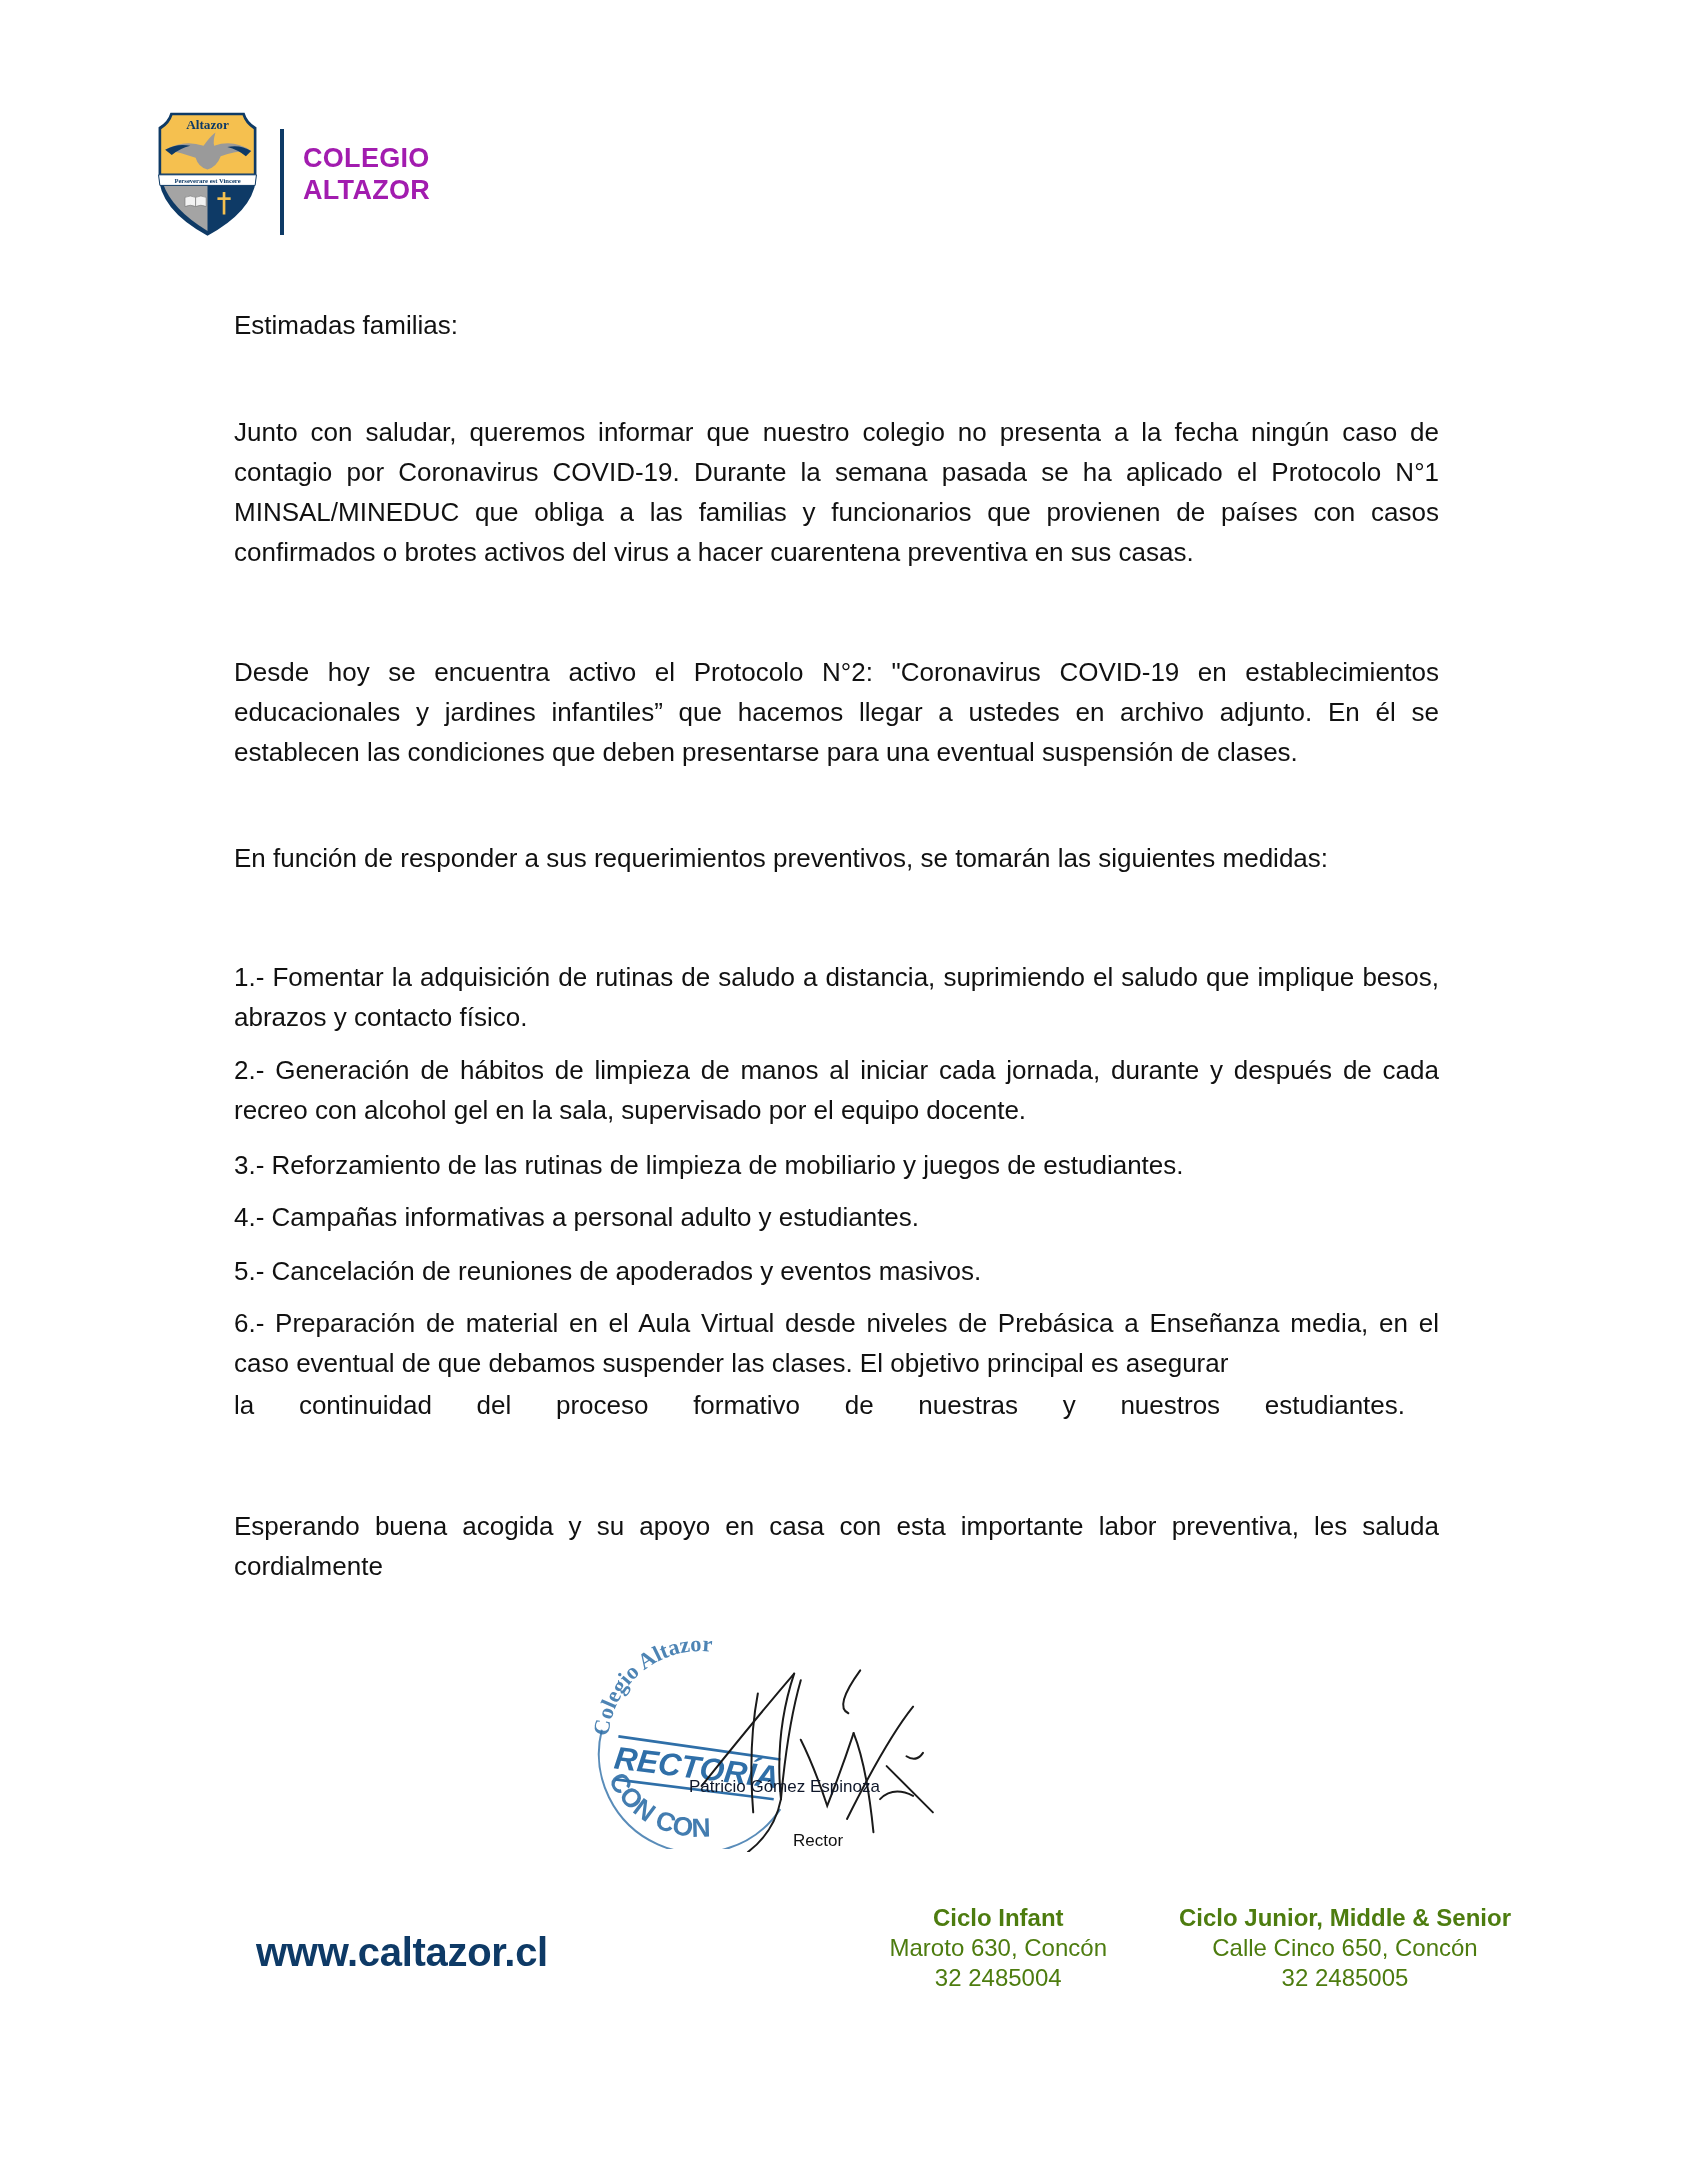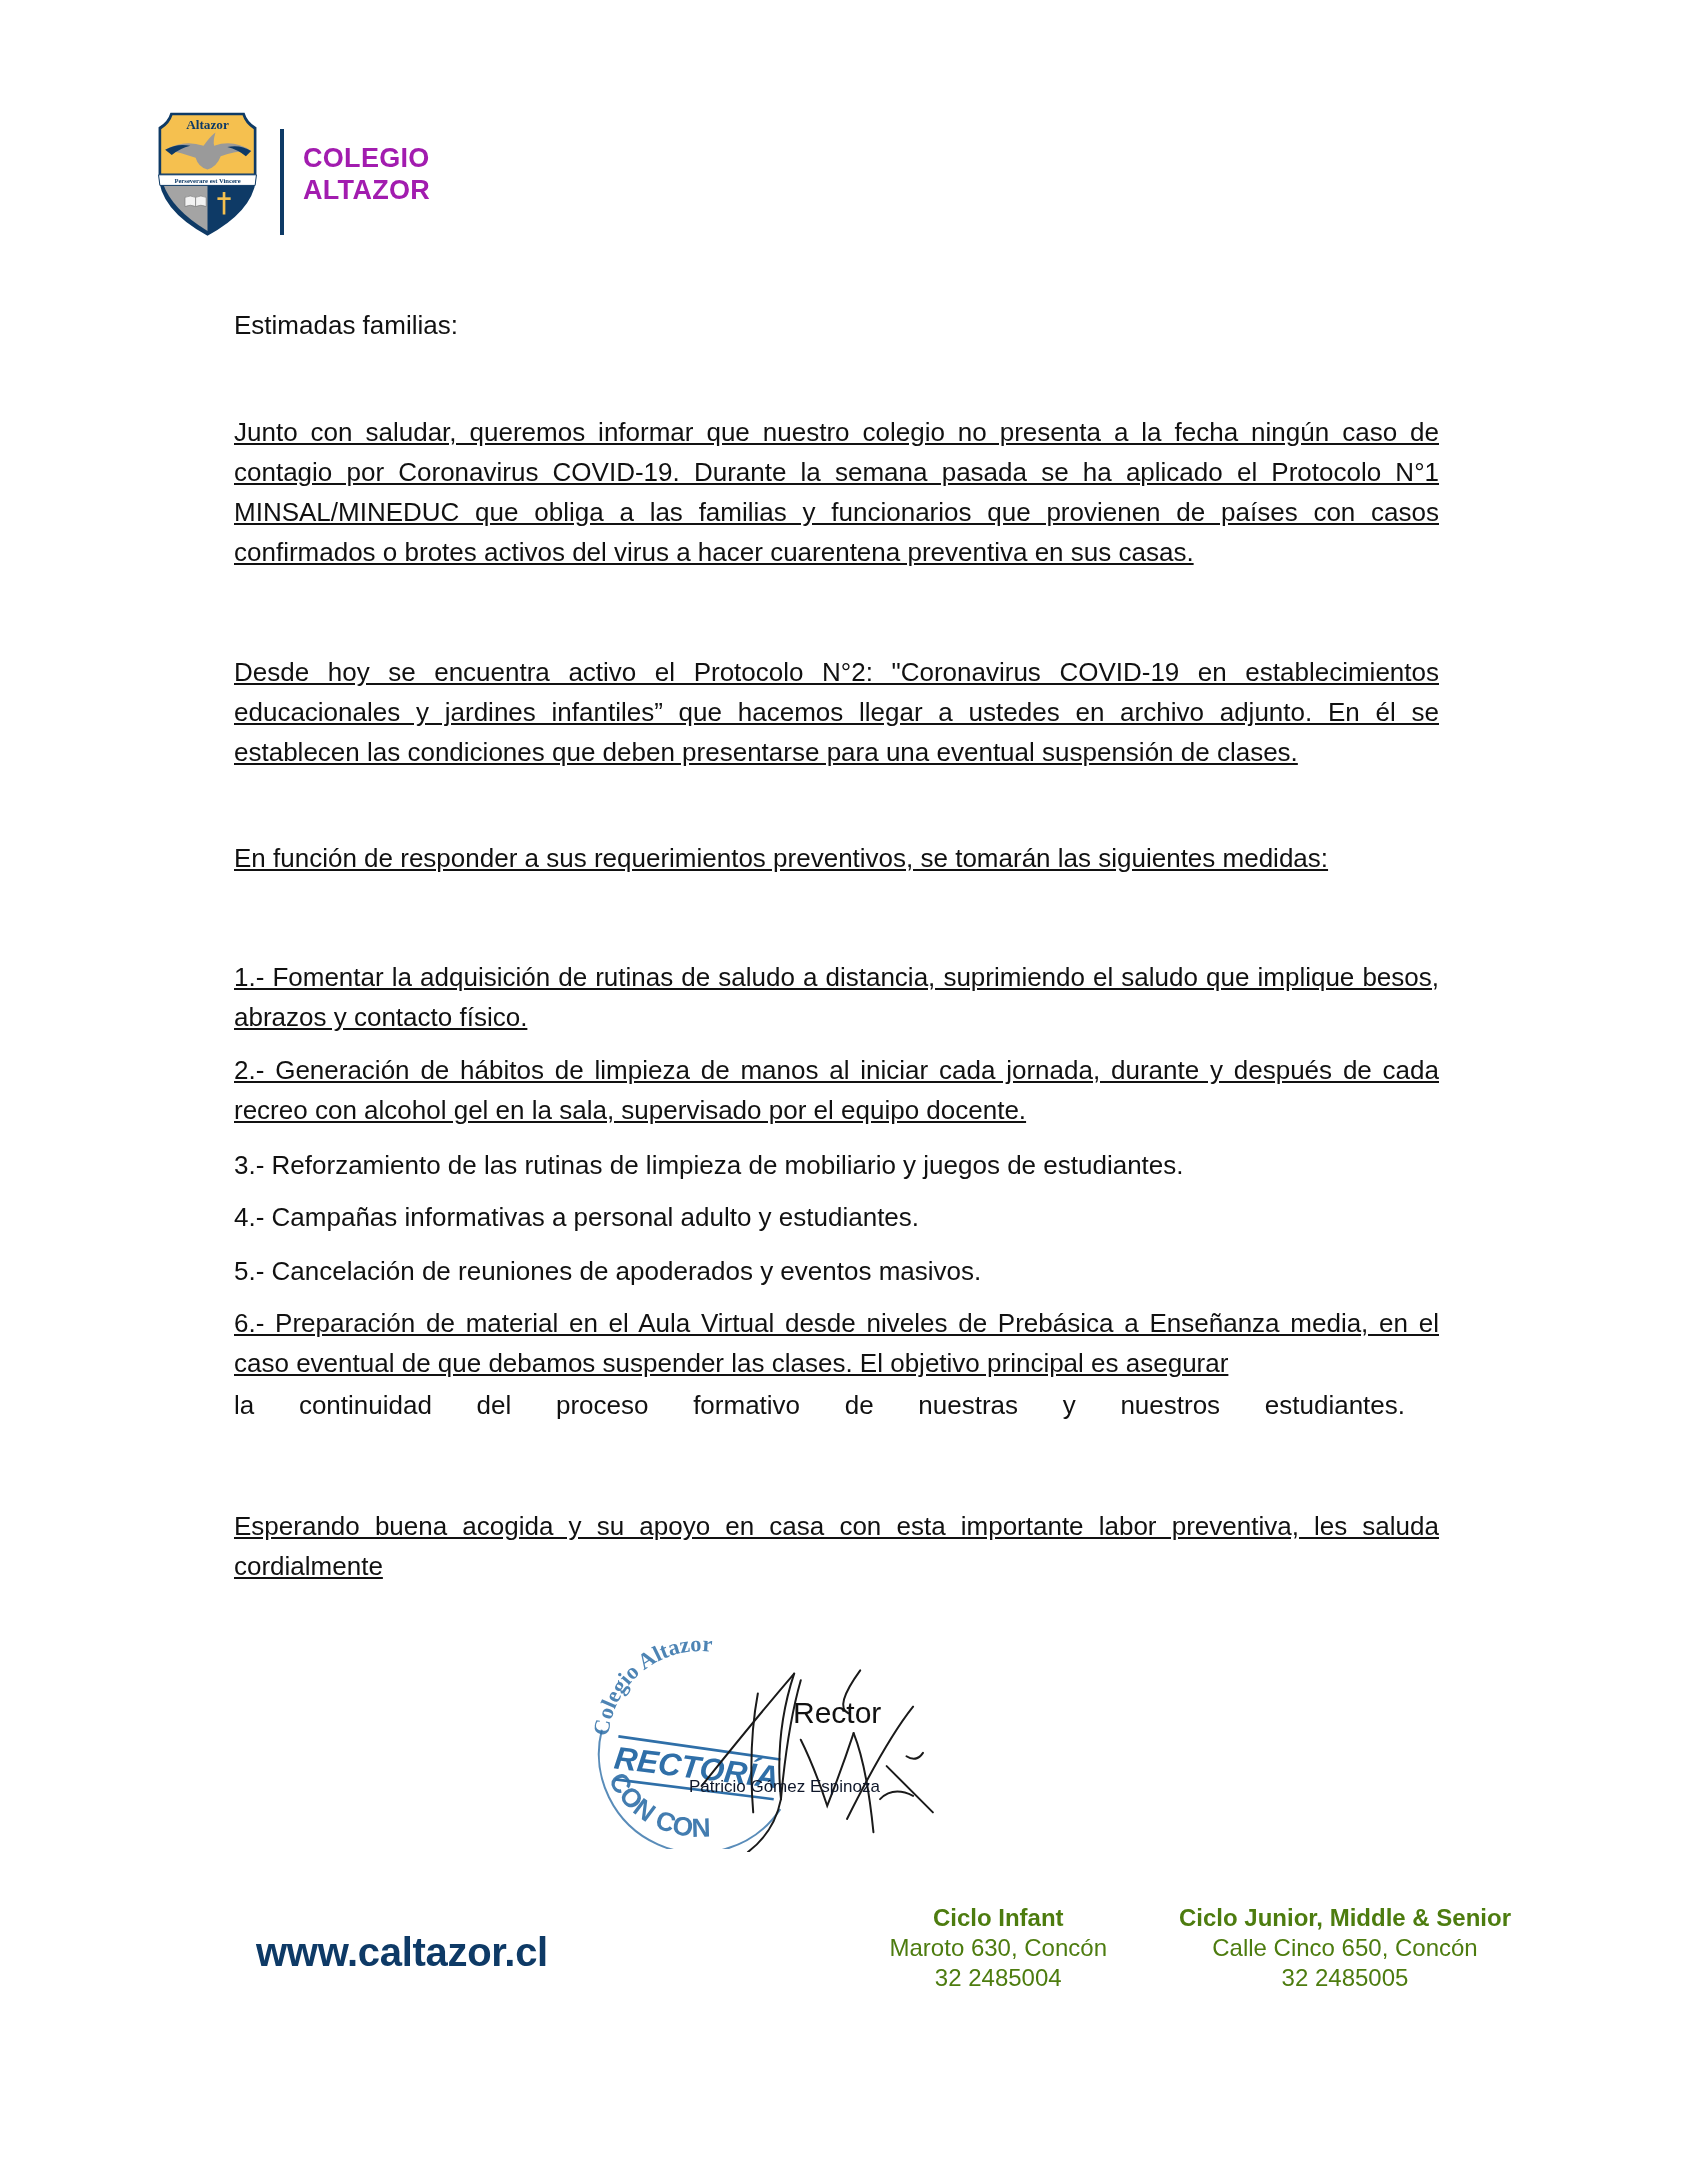--- a/index.html
+++ b/index.html
@@ -6,29 +6,29 @@
   body { width: 1687px; height: 2183px; position: relative; overflow: hidden; font-family: "Liberation Sans", sans-serif; color: #111111; }
   .abs { position: absolute; }
 
   
   .shield { left: 157px; top: 110px; width: 101px; height: 127px; }
   .divider { left: 280px; top: 129px; width: 4px; height: 106px; background: #0e3a66; }
   .brand { left: 303px; top: 142px; font-family: "Liberation Sans", sans-serif; font-weight: 700; font-size: 27px; line-height: 32px; color: #a21caf; letter-spacing: 0.3px; }
 
   
   .text { left: 234px; width: 1205px; font-family: "Liberation Sans", sans-serif; font-size: 26px; line-height: 40px; color: #111111; }
-  .justify { text-align: justify; text-align-last: left; text-decoration: underline; }
+  .justify { text-align: justify; text-align-last: left; }
   .last-justify { text-align: justify; text-align-last: justify; }
   .p { margin: 0; }
 
   
   .stamp { left: 582px; top: 1637px; width: 238px; height: 212px; }
   .signature { left: 675px; top: 1634px; width: 311px; height: 218px; }
   .sig-name { left: 689px; top: 1770px; font-size: 17px; line-height: 33px; color: #0f172a; white-space: nowrap; }
-  .sig-role { left: 793px; top: 1696px; font-size: 30px; line-height: 33px; color: #111; white-space: nowrap; }
+  .sig-role { left: 793px; top: 1824px; font-size: 17px; line-height: 33px; color: #111; white-space: nowrap; }
 
   
   .website { left: 228px; top: 1929px; font-weight: 700; font-size: 40px; line-height: 46px; color: #0e3a66; letter-spacing: -0.3px; margin-left: 28px; }
   .foot-col { top: 1903px; text-align: center; color: #4d7c0f; font-size: 24px; line-height: 30px; }
   .foot-col .h { font-weight: 700; }
   .foot-a { right: 580px; }
   .foot-b { right: 176px; }
 </style>
 </head>
 <body>

